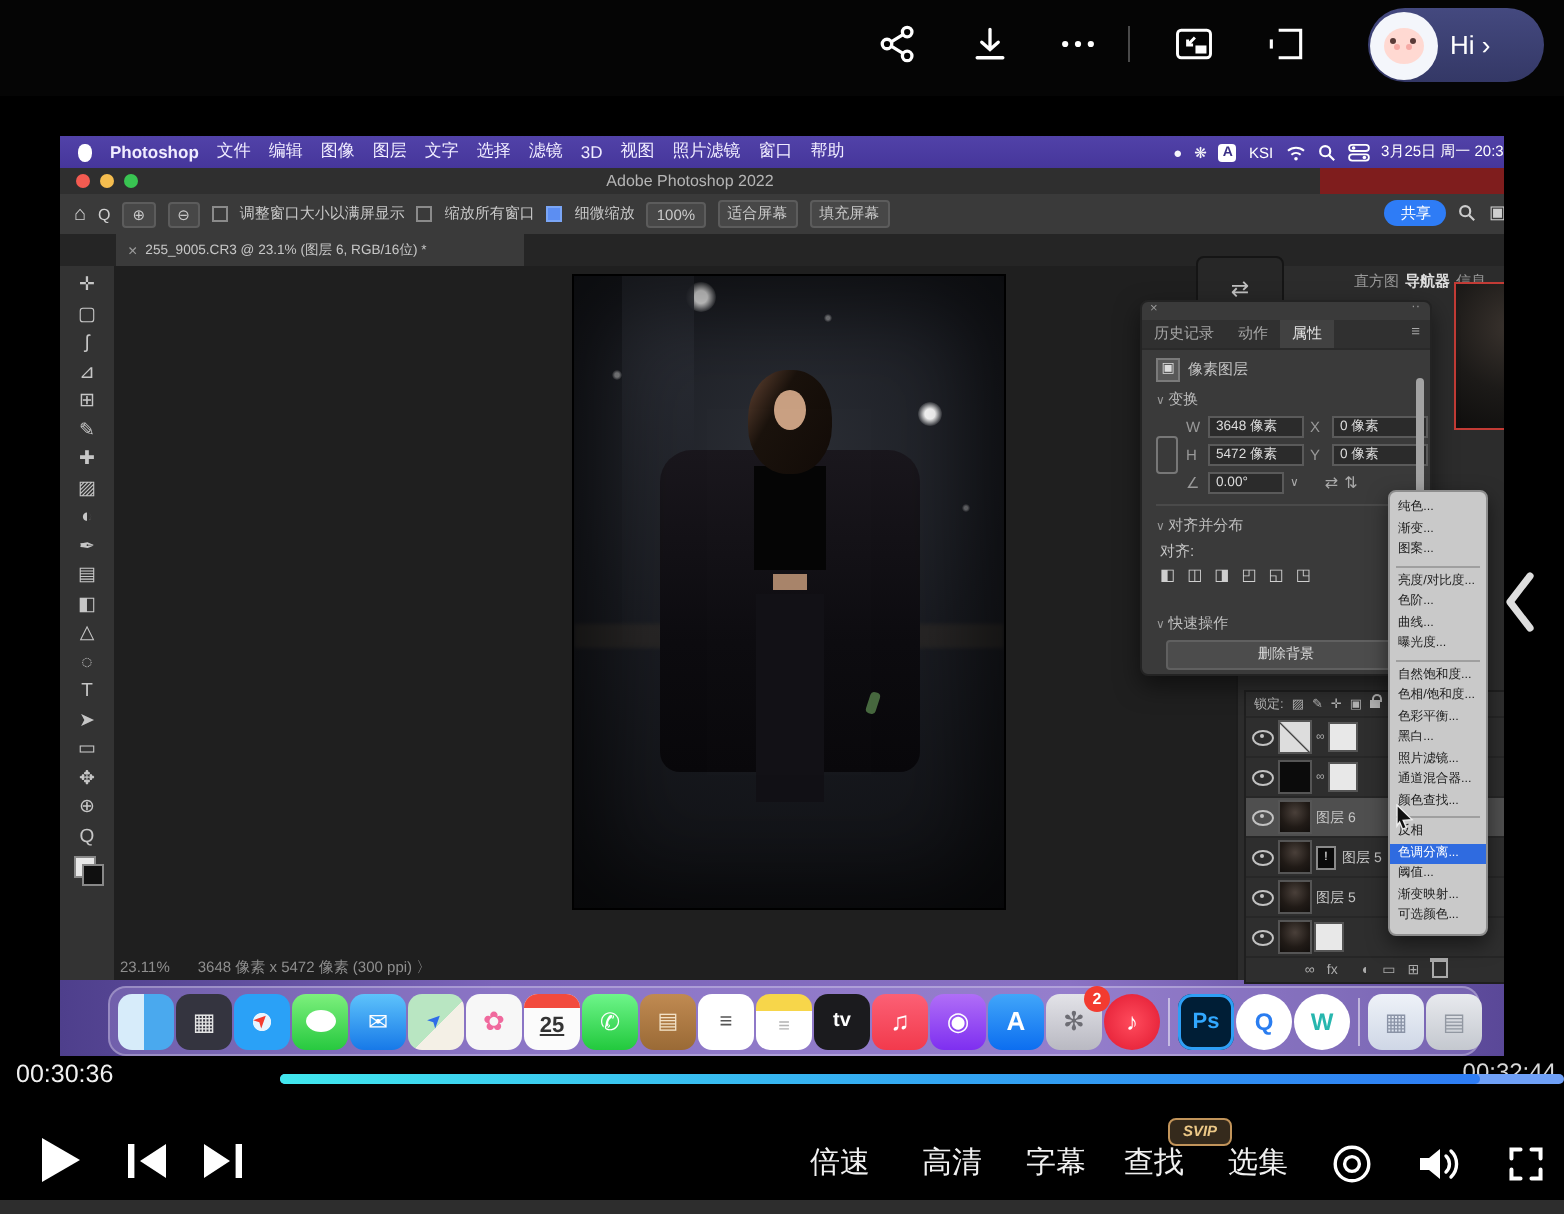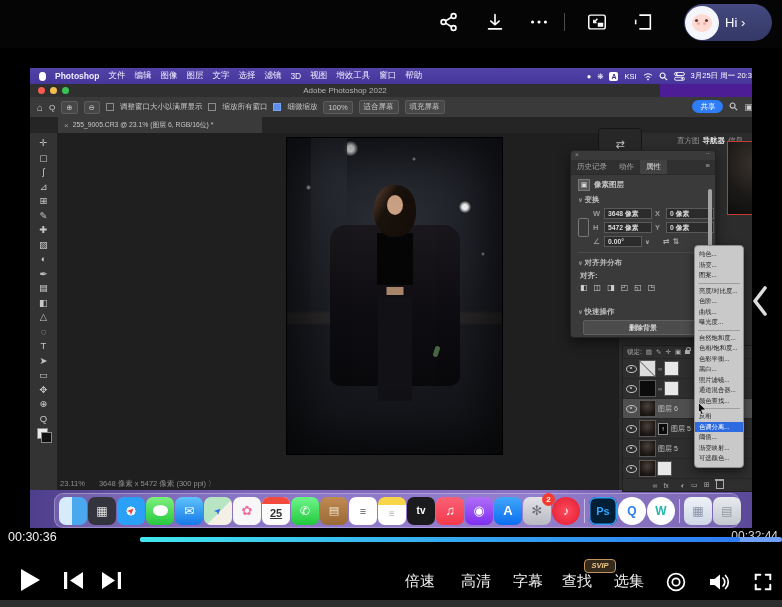--- a/index.html
+++ b/index.html
@@ -13,21 +13,21 @@
   .tbico{position:absolute;top:11px;cursor:pointer;}
   #tb-div{position:absolute;left:564px;top:13px;width:1px;height:18px;background:#4a4a4a;}
   #avatarpill{position:absolute;left:684px;top:4px;width:88px;height:37px;border-radius:19px;
       background:linear-gradient(180deg,#44497f,#343866);display:flex;align-items:center;}
   #avface{width:34px;height:34px;border-radius:50%;background:#f4f6fb;margin-left:1px;position:relative;overflow:hidden;flex:0 0 auto;}
   #avface:before{content:"";position:absolute;left:7px;top:8px;width:20px;height:18px;border-radius:50%;background:#ffd9d2;}
   #avface:after{content:"";position:absolute;left:10px;top:13px;width:3px;height:3px;border-radius:50%;background:#5a3b38;box-shadow:10px 0 0 #5a3b38, 2px 3px 0 #f6a9a4, 8px 3px 0 #f6a9a4;}
   #avlabel{color:#fff;font-size:13px;margin-left:6px;}
 
   
-  #video{position:absolute;left:30px;top:68px;width:722px;height:460px;background:#4c1d95;overflow:hidden;}
+  #video{position:absolute;left:30px;top:68px;width:722px;height:460px;background:#7f1d1d;overflow:hidden;}
 
   
   #menubar{position:absolute;left:0;top:0;width:722px;height:16px;background:linear-gradient(180deg,#5142a8,#46369b);
       display:flex;align-items:center;gap:9px;padding-left:9px;font-size:8.5px;color:#f0ecff;white-space:nowrap;}
   #apple{width:7px;height:9px;background:#fff;border-radius:45% 45% 48% 48%;flex:0 0 auto;}
   .mbi{cursor:pointer;}
   .mbi.b{font-weight:bold;}
   #mb-right{position:absolute;right:5px;top:0;height:16px;display:flex;align-items:center;gap:6px;font-size:7.5px;color:#fff;}
   .mbico{opacity:.95;}
   #abox{width:9px;height:9px;background:#fff;color:#3a2f86;font-size:7px;font-weight:bold;line-height:9px;text-align:center;border-radius:2px;}
@@ -98,21 +98,21 @@
   
   #fpanel{position:absolute;left:540px;top:82px;width:144px;height:186px;background:#3a3a3a;border:1px solid #232323;
       border-radius:4px;z-index:5;box-shadow:0 5px 12px rgba(0,0,0,.5);font-size:7.5px;color:#c5c5c5;}
   #fp-top{height:9px;position:relative;font-size:6.5px;color:#9a9a9a;}
   #fp-top .x{position:absolute;left:4px;top:0;}
   #fp-top .dots{position:absolute;right:5px;top:-1px;}
   #fp-tabs{height:14px;background:#303030;display:flex;align-items:stretch;border-bottom:1px solid #2a2a2a;}
   .fptab{padding:0 6px;line-height:14px;color:#a5a5a5;cursor:pointer;white-space:nowrap;}
   .fptab.act{background:#414141;color:#e2e2e2;}
   #fp-menu{margin-left:auto;padding-right:5px;line-height:12px;color:#aaa;cursor:pointer;}
-  #fp-body{padding:4px 7px 0 7px;position:relative;font-weight:bold;}
+  #fp-body{padding:4px 7px 0 7px;position:relative;}
   .fprow{display:flex;align-items:center;gap:4px;margin-bottom:4px;}
   #pxicon{width:10px;height:10px;background:#585858;border:1px solid #7a7a7a;color:#ddd;font-size:7px;line-height:10px;text-align:center;}
   .sec{color:#bdbdbd;margin:3px 0;}
   .sec:before{content:"∨ ";font-size:6px;color:#999;}
   #tgrid{display:flex;gap:4px;align-items:center;}
   #linkico{width:9px;height:17px;border:1px solid #777;border-radius:2px;flex:0 0 auto;}
   .tcol{display:flex;flex-direction:column;gap:3px;}
   .trow{display:flex;align-items:center;gap:3px;}
   .tlabel{width:8px;color:#999;}
   .tfield{width:40px;height:9px;background:#2b2b2b;border:1px solid #5a5a5a;color:#dcdcdc;
@@ -280,21 +280,21 @@
       <span class="mbi b">Photoshop</span>
       <span class="mbi">文件</span>
       <span class="mbi">编辑</span>
       <span class="mbi">图像</span>
       <span class="mbi">图层</span>
       <span class="mbi">文字</span>
       <span class="mbi">选择</span>
       <span class="mbi">滤镜</span>
       <span class="mbi">3D</span>
       <span class="mbi">视图</span>
-      <span class="mbi">增效工具</span>
+      <span class="mbi">照片滤镜</span>
       <span class="mbi">窗口</span>
       <span class="mbi">帮助</span>
       <div id="mb-right">
         <span class="mbico">●</span>
         <span class="mbico">❋</span>
         <span id="abox">A</span>
         <span>KSI</span>
         <span>
             <svg width="10" height="9" viewBox="0 0 10 9">
               <g fill="none" stroke="#fff" stroke-width="1">

